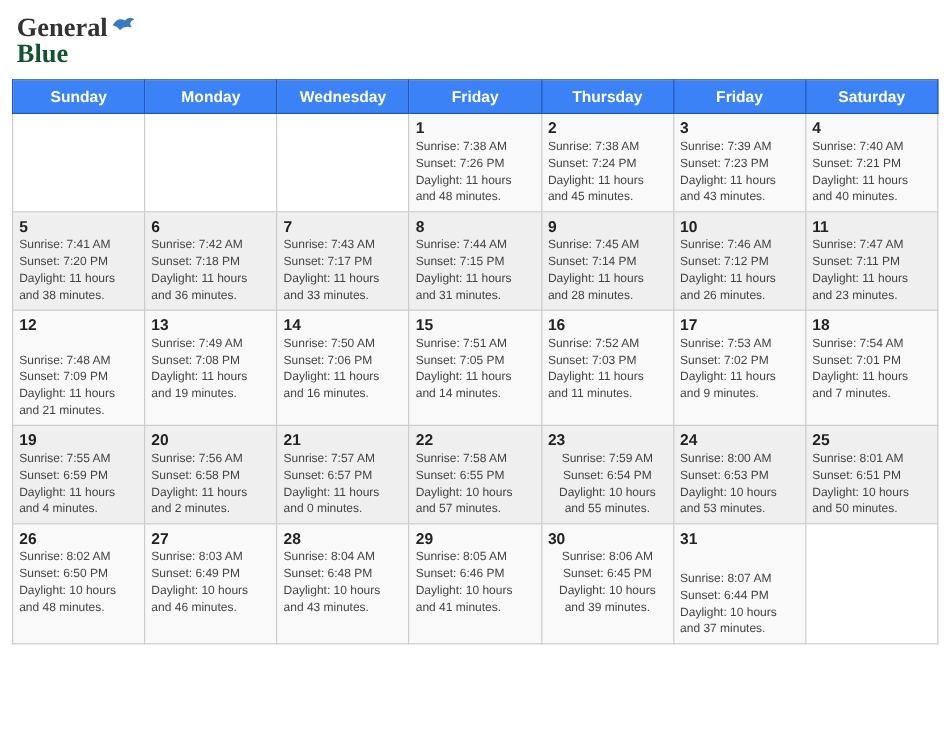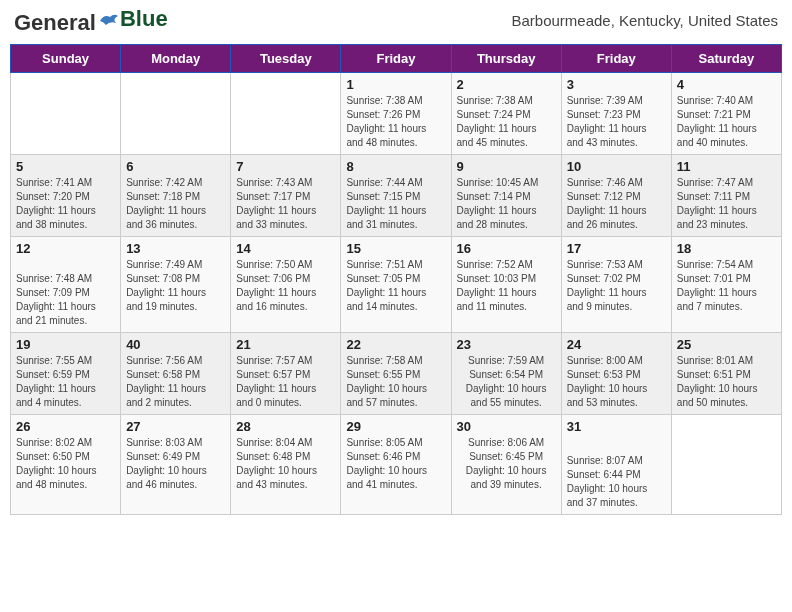--- a/index.html
+++ b/index.html
@@ -12,22 +12,23 @@
     }
     .header {
       display: flex;
       justify-content: space-between;
       align-items: flex-start;
       margin-bottom: 8px;
       padding: 0 4px;
     }
     .logo {
       display: flex;
-      flex-direction: row;
+      flex-direction: column;
       align-items: flex-start;
+      font-family: Liberation Serif, serif;
     }
     .title-area {
       text-align: right;
     }
     .month-title {
       font-size: 36px;
       font-weight: bold;
       color: #222;
       line-height: 1.1;
     }
@@ -35,21 +36,21 @@
       font-size: 15px;
       color: #444;
       margin-top: 2px;
     }
     .calendar {
       width: 100%;
       border-collapse: collapse;
       border: 1px solid #ccc;
     }
     .calendar th {
-      background-color: #701a75;
+      background-color: #3b82f6;
       color: #fff;
       font-size: 13px;
       font-weight: bold;
       padding: 6px 4px;
       text-align: center;
       border: 1px solid #2255bb;
     }
     .calendar td {
       vertical-align: top;
       border: 1px solid #ccc;
@@ -89,30 +90,29 @@
   <div class="logo">
     <div style="display:flex;align-items:center;">
       <span style="font-size:22px;font-weight:bold;color:#333;">General</span>
       <svg width="22" height="16" viewBox="0 0 22 16" style="margin-left:2px;margin-top:-4px;">
         <path d="M2,8 Q6,1 12,4 Q16,0 20,3 Q14,6 18,10 Q12,8 8,12 Q6,9 2,8Z" fill="#3a7abf"></path>
       </svg>
     </div>
     <span style="font-size:22px;font-weight:bold;color:#14532d;margin-top:-4px;">Blue</span>
   </div>
   <div class="title-area">
-    <div class="location">Barbourmeade, Kentucky, United States</div>
   </div>
 </div>
 
 <table class="calendar">
   <thead>
     <tr>
     <th>Sunday</th>
         <th>Monday</th>
-        <th>Tuesday</th>
+        <th>Wednesday</th>
         <th>Friday</th>
         <th>Thursday</th>
         <th>Friday</th>
         <th>Saturday</th>
       </tr>
   </thead>
   <tbody id="calendar-body">
   <tr>
         <td class="empty-cell"></td>
         <td class="empty-cell"></td>
@@ -162,21 +162,21 @@
 Daylight: 11 hours and 33 minutes.</div>
         </td>
         <td>
           <span class="day-number">8</span>
           <div class="day-info" style="white-space: pre-line;">Sunrise: 7:44 AM
 Sunset: 7:15 PM
 Daylight: 11 hours and 31 minutes.</div>
         </td>
         <td>
           <span class="day-number">9</span>
-          <div class="day-info" style="white-space: pre-line;">Sunrise: 10:45 AM
+          <div class="day-info" style="white-space: pre-line;">Sunrise: 7:45 AM
 Sunset: 7:14 PM
 Daylight: 11 hours and 28 minutes.</div>
         </td>
         <td>
           <span class="day-number">10</span>
           <div class="day-info" style="white-space: pre-line;">Sunrise: 7:46 AM
 Sunset: 7:12 PM
 Daylight: 11 hours and 26 minutes.</div>
         </td>
         <td>
@@ -207,21 +207,21 @@
         </td>
         <td>
           <span class="day-number">15</span>
           <div class="day-info" style="white-space: pre-line;">Sunrise: 7:51 AM
 Sunset: 7:05 PM
 Daylight: 11 hours and 14 minutes.</div>
         </td>
         <td>
           <span class="day-number">16</span>
           <div class="day-info" style="white-space: pre-line;">Sunrise: 7:52 AM
-Sunset: 10:03 PM
+Sunset: 7:03 PM
 Daylight: 11 hours and 11 minutes.</div>
         </td>
         <td>
           <span class="day-number">17</span>
           <div class="day-info" style="white-space: pre-line;">Sunrise: 7:53 AM
 Sunset: 7:02 PM
 Daylight: 11 hours and 9 minutes.</div>
         </td>
         <td>
           <span class="day-number">18</span>
@@ -231,21 +231,21 @@
         </td>
       </tr>
       <tr>
         <td>
           <span class="day-number">19</span>
           <div class="day-info" style="white-space: pre-line;">Sunrise: 7:55 AM
 Sunset: 6:59 PM
 Daylight: 11 hours and 4 minutes.</div>
         </td>
         <td>
-          <span class="day-number">40</span>
+          <span class="day-number">20</span>
           <div class="day-info" style="white-space: pre-line;">Sunrise: 7:56 AM
 Sunset: 6:58 PM
 Daylight: 11 hours and 2 minutes.</div>
         </td>
         <td>
           <span class="day-number">21</span>
           <div class="day-info" style="white-space: pre-line;">Sunrise: 7:57 AM
 Sunset: 6:57 PM
 Daylight: 11 hours and 0 minutes.</div>
         </td>

